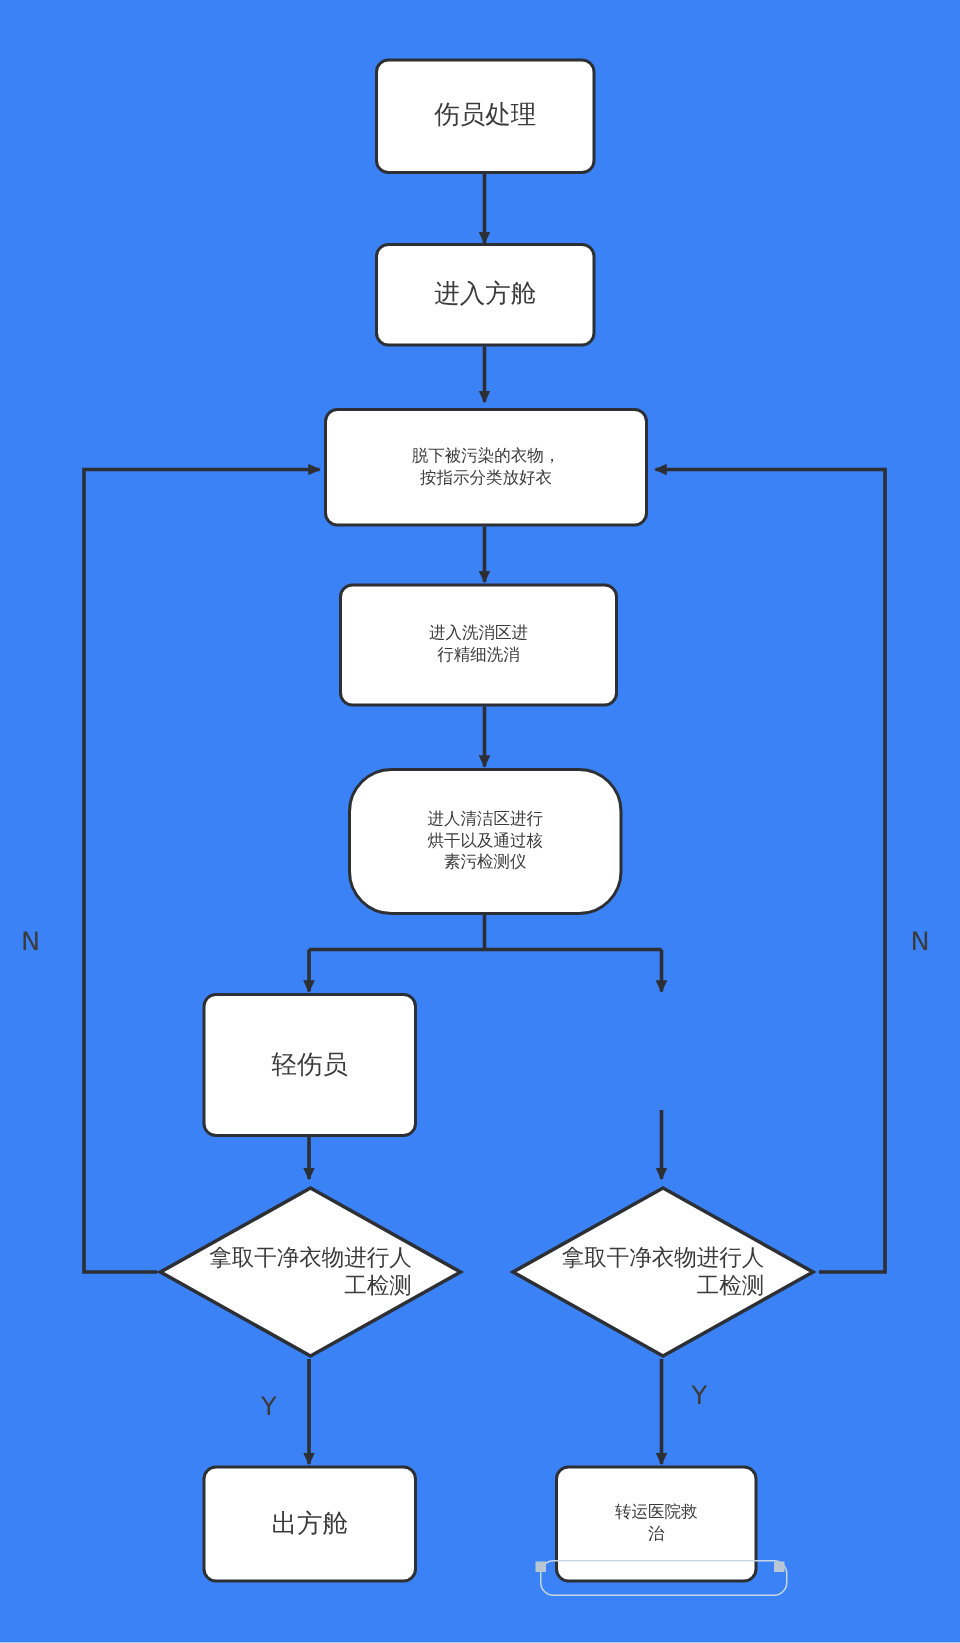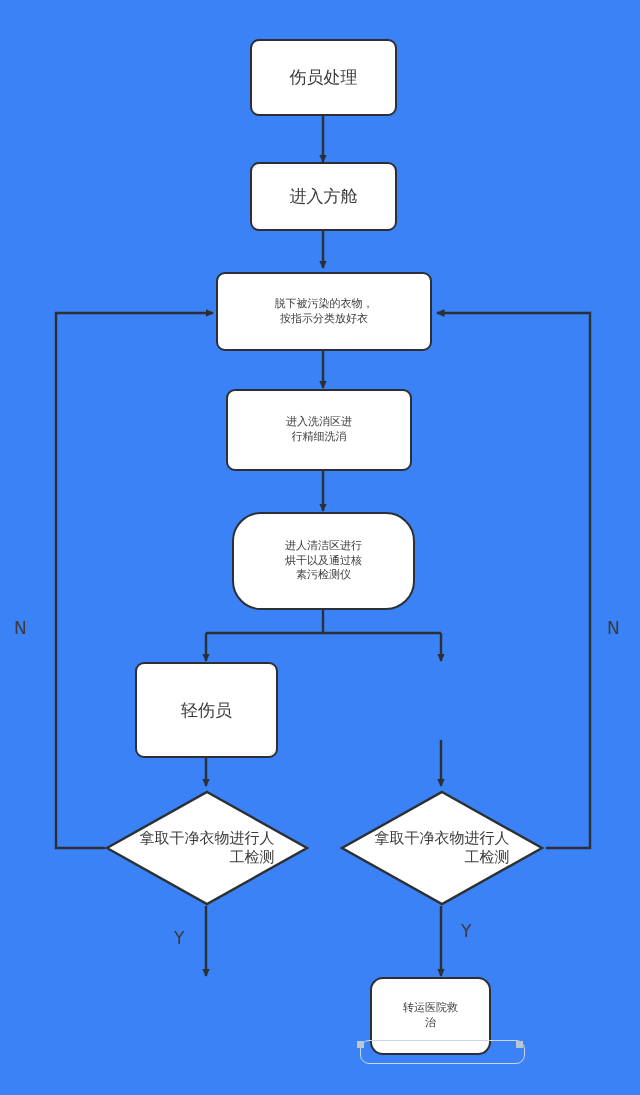--- a/index.html
+++ b/index.html
@@ -151,22 +151,23 @@
   </div>
 
   <div class="diamond-wrap" style="left:340px; top:790px; width:204px; height:116px;">
     <svg width="204" height="116" viewBox="0 0 204 116" xmlns="http://www.w3.org/2000/svg">
       <polygon points="102,2 202,58 102,114 2,58" fill="#ffffff" stroke="#2c2f33" stroke-width="2.4"></polygon>
     </svg>
     <div class="diamond-label">拿取干净衣物进行人
 工检测</div>
   </div>
 
+  <div class="node rect" style="left:135px; top:977px; width:143px; height:78px;">出方舱</div>
 
-  <div class="node rect small-text" style="left:370px; top:977px; width:121px; height:78px;border-radius:13px;">转运医院救
+  <div class="node rect small-text" style="left:370px; top:977px; width:135px; height:78px;">转运医院救
 治</div>
   <div class="sel-outline" style="left:360px; top:1040px; width:163px; height:22px;"></div>
   <div class="sel-handle" style="left:357px; top:1041px;"></div>
   <div class="sel-handle" style="left:516px; top:1041px;"></div>
 
   <div class="edge-label" style="left:14px; top:618px;">N</div>
   <div class="edge-label" style="left:607px; top:618px;">N</div>
   <div class="edge-label" style="left:174px; top:928px;">Y</div>
   <div class="edge-label" style="left:461px; top:921px;">Y</div>
 

